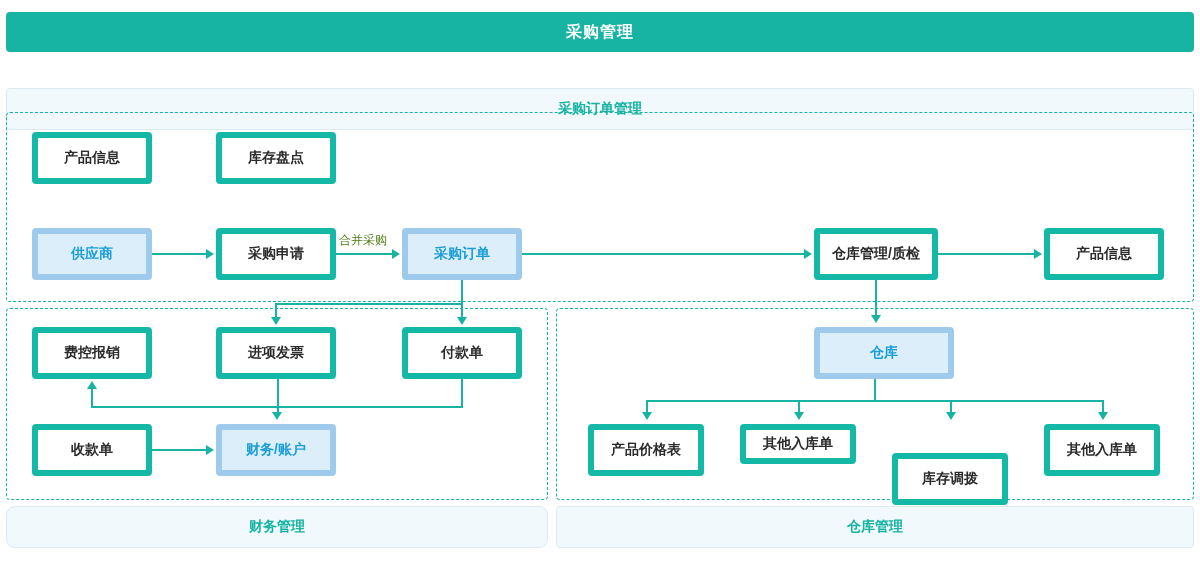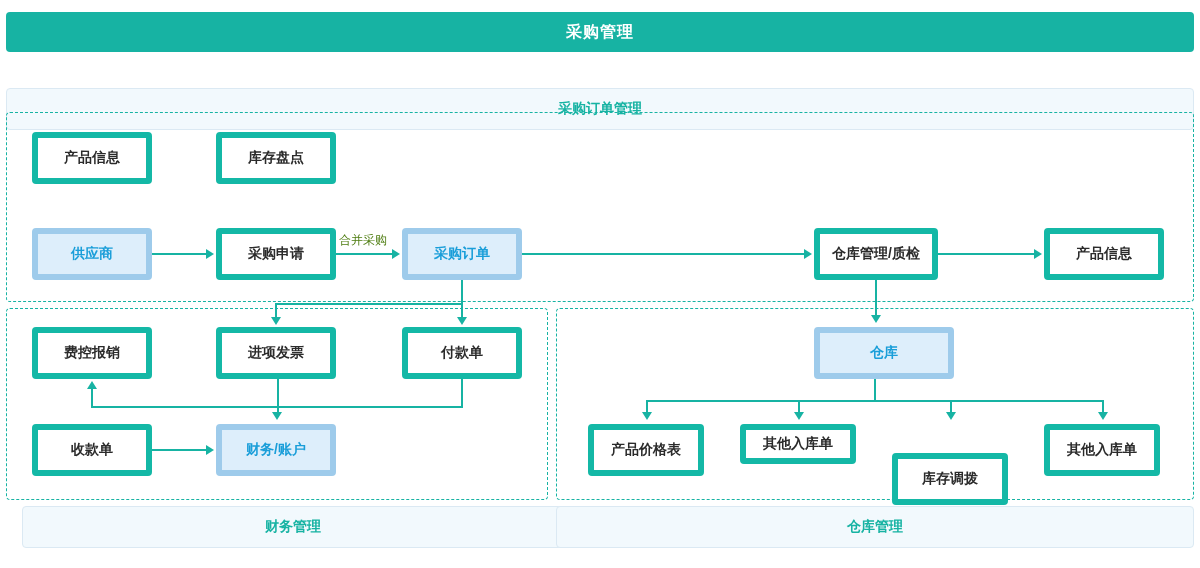--- a/index.html
+++ b/index.html
@@ -45,21 +45,21 @@
     border: 1px solid #dbe9f3;
     border-radius: 4px;
     color: #17b3a3;
     font-size: 14px;
     font-weight: bold;
     display: flex;
     align-items: center;
     justify-content: center;
   }
   #band-po { left: 6px; top: 62px; width: 1186px; height: 40px; margin-top: 26px; }
-  #band-finance { left: 22px; top: 506px; width: 540px; height: 40px; }
+  #band-finance { left: 6px; top: 506px; width: 540px; height: 40px; border-radius: 9px; }
   #band-warehouse { left: 556px; top: 506px; width: 636px; height: 40px; }
 
   
   .dashed-box {
     position: absolute;
     border: 1px dashed #17b3a3;
     border-radius: 4px;
     background: transparent;
   }
   #group-top { left: 6px; top: 112px; width: 1186px; height: 188px; }

